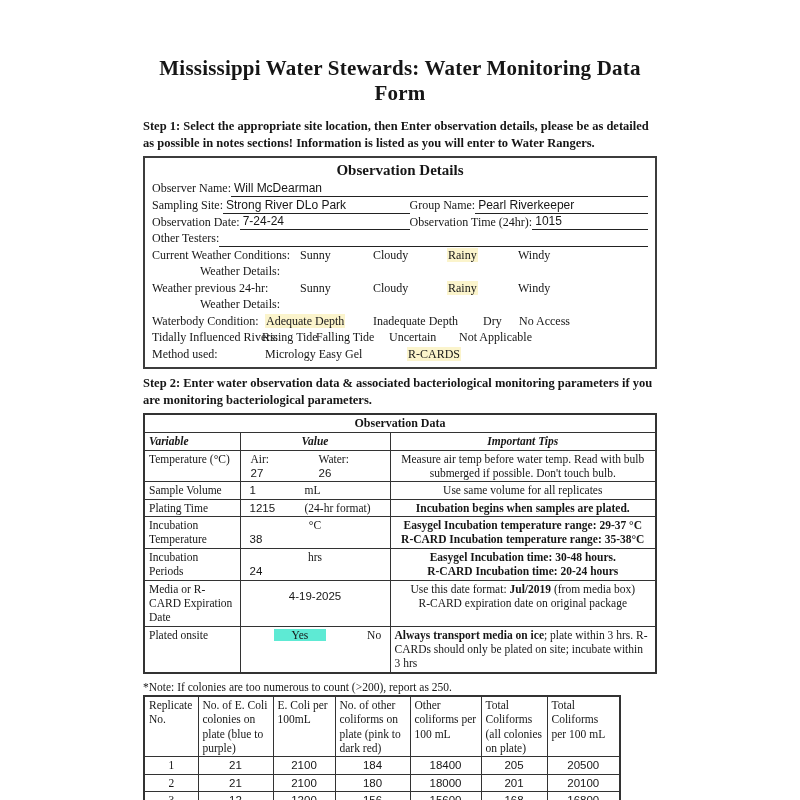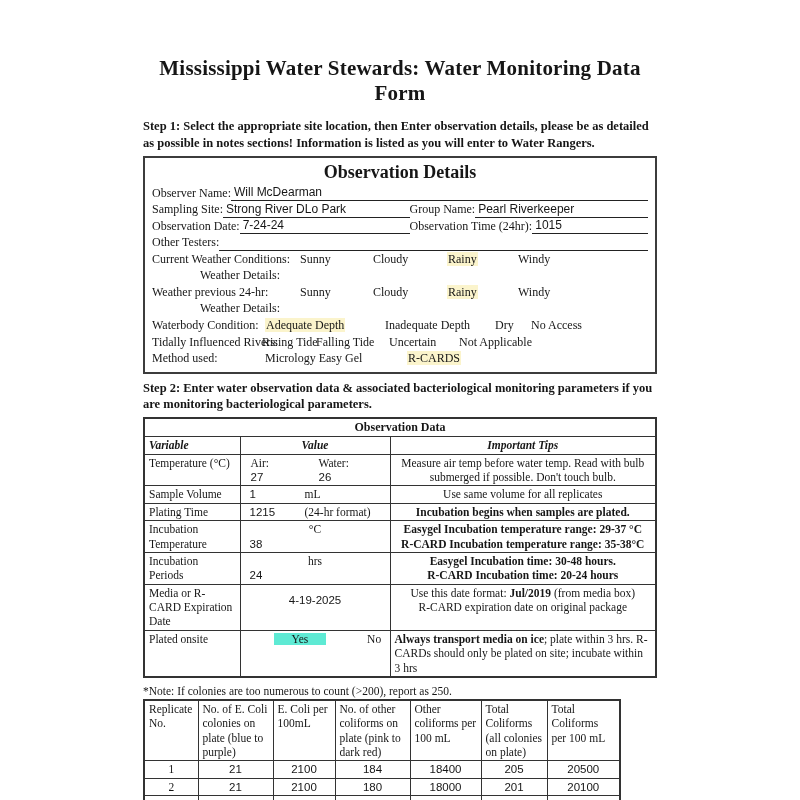--- a/index.html
+++ b/index.html
@@ -6,21 +6,21 @@
   body{width:800px;height:800px;overflow:hidden;color:#161616;}
   .page{width:514px;margin:0 auto;padding-top:56px;font-family:"Liberation Serif",serif;}
   .sans{font-family:"Liberation Sans",sans-serif;}
   h1{font:bold 21px "Liberation Serif",serif;text-align:center;margin:0 0 12px 0;letter-spacing:.2px;}
   .step{font:bold 12.5px/1.35 "Liberation Serif",serif;margin:6px 0 4px 0;}
   .hl{background:#5eead4;padding:0 18px;margin-left:24px;}
   .hl-light{background:#fbf4cc;padding:0 1px;}
 
   
   .obs-box{border:2px solid #3c3c3c;padding:2px 7px 5px 7px;font:12px/1.38 "Liberation Serif",serif;}
-  .box-title{text-align:center;font-weight:bold;font-size:18px;}
+  .box-title{text-align:center;font-weight:bold;font-size:15px;}
   .frow{display:flex;align-items:flex-end;}
   .fgroup{display:flex;flex:1;align-items:flex-end;min-width:0;}
   .flabel{white-space:nowrap;}
   .fvalue{flex:1;border-bottom:1px solid #222;font-family:"Liberation Sans",sans-serif;font-size:12px;line-height:1.25;padding-left:3px;white-space:nowrap;}
   .wrow{display:flex;}
   .wlabel{white-space:nowrap;}
   .wopt{white-space:nowrap;display:inline-block;}
 
   
   table{border-collapse:collapse;font:11.5px/1.25 "Liberation Serif",serif;color:#161616;}
@@ -105,21 +105,21 @@
       <span class="wopt" style="width:74px">Cloudy</span>
       <span class="wopt" style="width:71px"><span class="hl-light">Rainy</span></span>
       <span class="wopt">Windy</span>
     </div>
     <div class="wrow" style="padding-left:48px">
       <span class="wlabel">Weather Details:</span>
     </div>
 
     <div class="wrow">
       <span class="wlabel" style="width:113px">Waterbody Condition:</span>
-      <span class="wopt" style="width:120px"><span class="hl-light">Adequate Depth</span></span>
+      <span class="wopt" style="width:108px"><span class="hl-light">Adequate Depth</span></span>
       <span class="wopt" style="width:110px">Inadequate Depth</span>
       <span class="wopt" style="width:36px">Dry</span>
       <span class="wopt">No Access</span>
     </div>
 
     <div class="wrow">
       <span class="wlabel" style="width:110px">Tidally Influenced Rivers:</span>
       <span class="wopt" style="width:54px">Rising Tide</span>
       <span class="wopt" style="width:73px">Falling Tide</span>
       <span class="wopt" style="width:70px">Uncertain</span>

